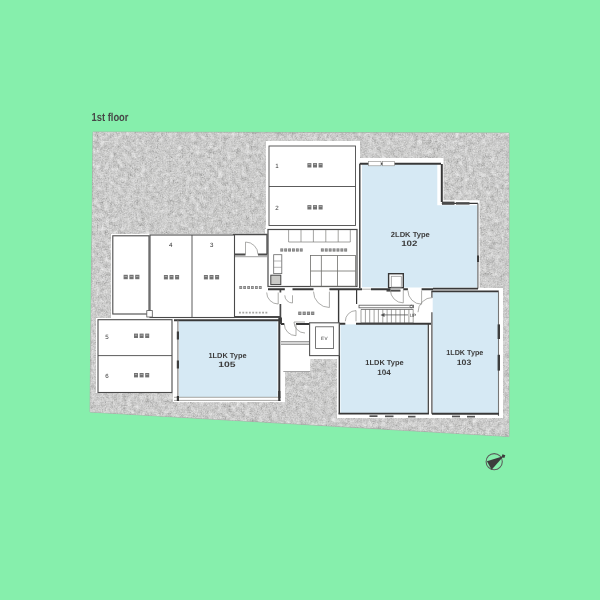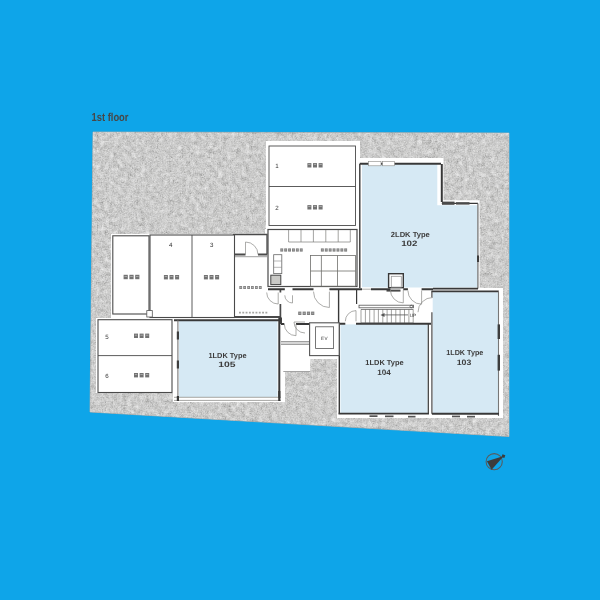--- a/index.html
+++ b/index.html
@@ -1,15 +1,15 @@
 <!DOCTYPE html>
 <html><head><meta charset="utf-8">
 <style>
 html,body{margin:0;padding:0;background:#fff;}
-#page{position:relative;width:600px;height:600px;background:#0ea5e9;font-family:"Liberation Sans",sans-serif;}
+#page{position:relative;width:600px;height:600px;background:#86efac;font-family:"Liberation Sans",sans-serif;}
 svg{position:absolute;top:0;left:0;}
 text{-webkit-font-smoothing:antialiased;text-rendering:geometricPrecision;}
 </style></head><body>
 <div id="page">
 <svg width="600" height="600" viewBox="0 0 600 600">
 <defs>
 <clipPath id="siteclip">
           <polygon points="93,132 509,133 509,436.5 90,412"></polygon>
         </clipPath>
 <filter id="gdark" filterUnits="userSpaceOnUse" x="0" y="0" width="600" height="600">

